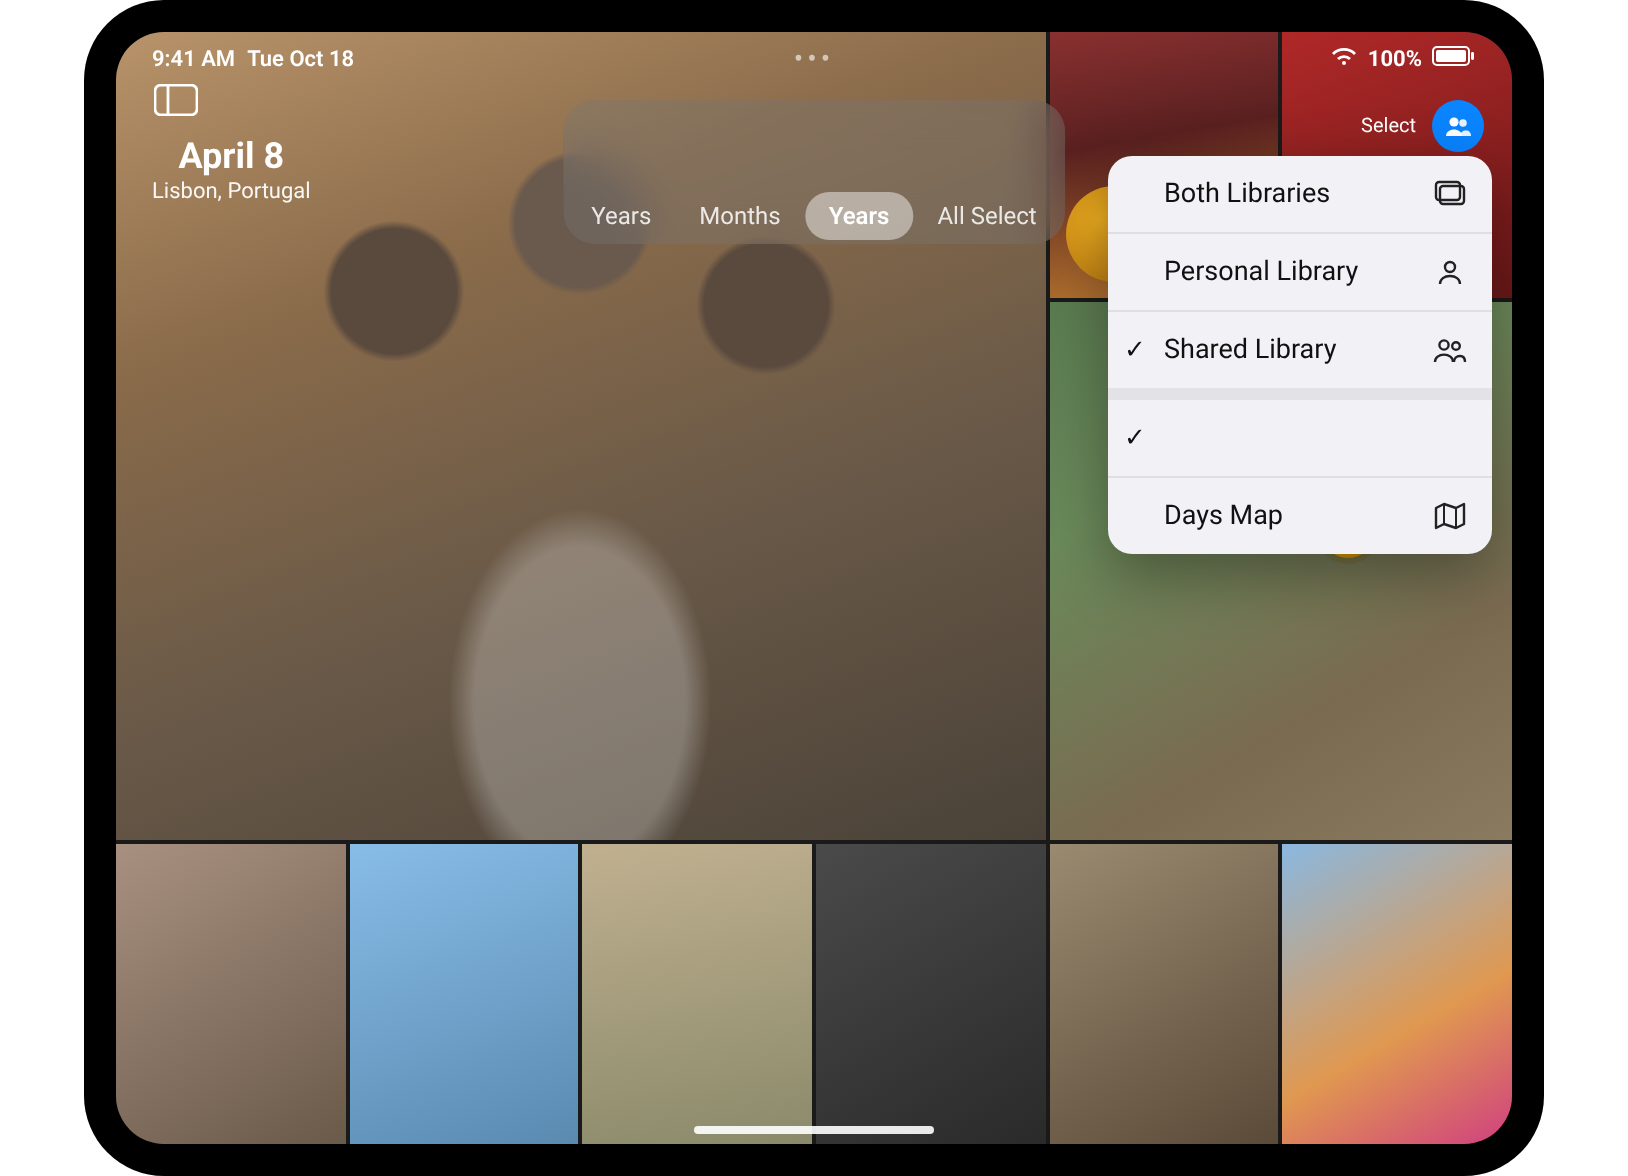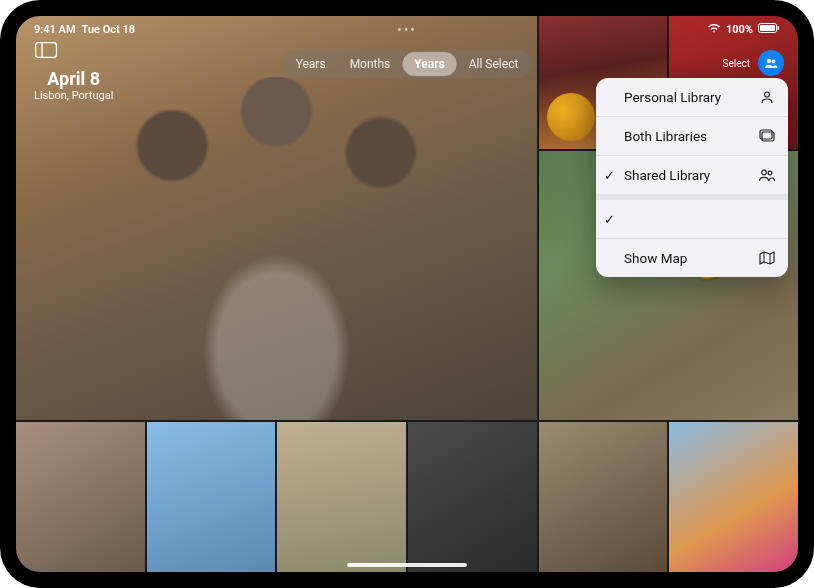--- a/index.html
+++ b/index.html
@@ -5,21 +5,21 @@
   * { margin: 0; padding: 0; box-sizing: border-box; }
   body {
     background: #fff;
     font-family: -apple-system, BlinkMacSystemFont, "Segoe UI", Roboto, sans-serif;
     display: flex;
     justify-content: center;
     align-items: center;
     height: 100vh;
   }
   .device {
-    width: 814px;
+    width: 730px;
     height: 588px;
     background: #000;
     border-radius: 40px;
     padding: 16px;
     position: relative;
   }
   .screen {
     width: 100%;
     height: 100%;
     background: #1a1a1a;
@@ -140,20 +140,21 @@
     padding: 2px;
     z-index: 30;
   }
   .seg-item {
     font-size: 12px;
     color: #fff;
     padding: 5px 12px;
     border-radius: 14px;
     cursor: pointer;
     opacity: 0.85;
+    margin-top: 44px;
   }
   .seg-item.active {
     background: rgba(255,255,255,0.45);
     font-weight: 600;
     opacity: 1;
   }
   .ellipsis-top {
     position: absolute;
     top: 6px;
     left: 50%;
@@ -296,55 +297,55 @@
           <circle cx="6" cy="6" r="2.3" fill="#fff"></circle>
           <circle cx="10.5" cy="6.5" r="1.9" fill="#fff" opacity="0.9"></circle>
           <path d="M2 13c0-2 2-3.2 4-3.2s4 1.2 4 3.2" fill="#fff"></path>
           <path d="M9 13c0-1.7 1.5-2.7 3-2.7s2.5 1 2.5 2.7" fill="#fff" opacity="0.9"></path>
         </svg>
       </span>
     </div>
 
     <div class="menu">
       <div class="menu-item">
+        <span>Both Libraries</span>
+        <span class="menu-icon">
+          <svg width="17" height="14" viewBox="0 0 17 14">
+              <rect x="3" y="3" width="12" height="9" rx="1.5" fill="none" stroke="#222" stroke-width="1.2"></rect>
+              <rect x="1" y="1" width="12" height="9" rx="1.5" fill="none" stroke="#222" stroke-width="1.2"></rect>
+            </svg>
+        </span>
+      </div>
+      <div class="menu-item">
         <span>Personal Library</span>
         <span class="menu-icon">
           <svg width="14" height="14" viewBox="0 0 14 14">
               <circle cx="7" cy="4.5" r="2.5" fill="none" stroke="#222" stroke-width="1.2"></circle>
               <path d="M2 13c0-2.5 2.2-4 5-4s5 1.5 5 4" fill="none" stroke="#222" stroke-width="1.2"></path>
-            </svg>
-        </span>
-      </div>
-      <div class="menu-item">
-        <span>Both Libraries</span>
-        <span class="menu-icon">
-          <svg width="17" height="14" viewBox="0 0 17 14">
-              <rect x="3" y="3" width="12" height="9" rx="1.5" fill="none" stroke="#222" stroke-width="1.2"></rect>
-              <rect x="1" y="1" width="12" height="9" rx="1.5" fill="none" stroke="#222" stroke-width="1.2"></rect>
             </svg>
         </span>
       </div>
       <div class="menu-item">
         <span class="menu-check">✓</span>
         <span>Shared Library</span>
         <span class="menu-icon">
           <svg width="18" height="14" viewBox="0 0 18 14">
               <circle cx="6" cy="4.5" r="2.3" fill="none" stroke="#222" stroke-width="1.2"></circle>
               <circle cx="12" cy="5" r="1.9" fill="none" stroke="#222" stroke-width="1.2"></circle>
               <path d="M1.5 13c0-2.3 2-3.7 4.5-3.7S10.5 10.7 10.5 13" fill="none" stroke="#222" stroke-width="1.2"></path>
               <path d="M11 13c0-1.8 1.3-3 3-3s2.5 1.2 2.5 3" fill="none" stroke="#222" stroke-width="1.2"></path>
             </svg>
         </span>
       </div>
       <div class="menu-item menu-sep">
         <span class="menu-check">✓</span>
         <span class="menu-icon"></span>
       </div>
       <div class="menu-item">
-        <span>Show Map</span>
+        <span>Days Map</span>
         <span class="menu-icon">
           <svg width="16" height="14" viewBox="0 0 16 14">
               <path d="M1 3l4-2 6 2 4-2v10l-4 2-6-2-4 2z" fill="none" stroke="#222" stroke-width="1.2" stroke-linejoin="round"></path>
               <path d="M5 1v10M11 3v10" stroke="#222" stroke-width="1"></path>
             </svg>
         </span>
       </div>
     </div>
 
     <div class="home-ind"></div>

